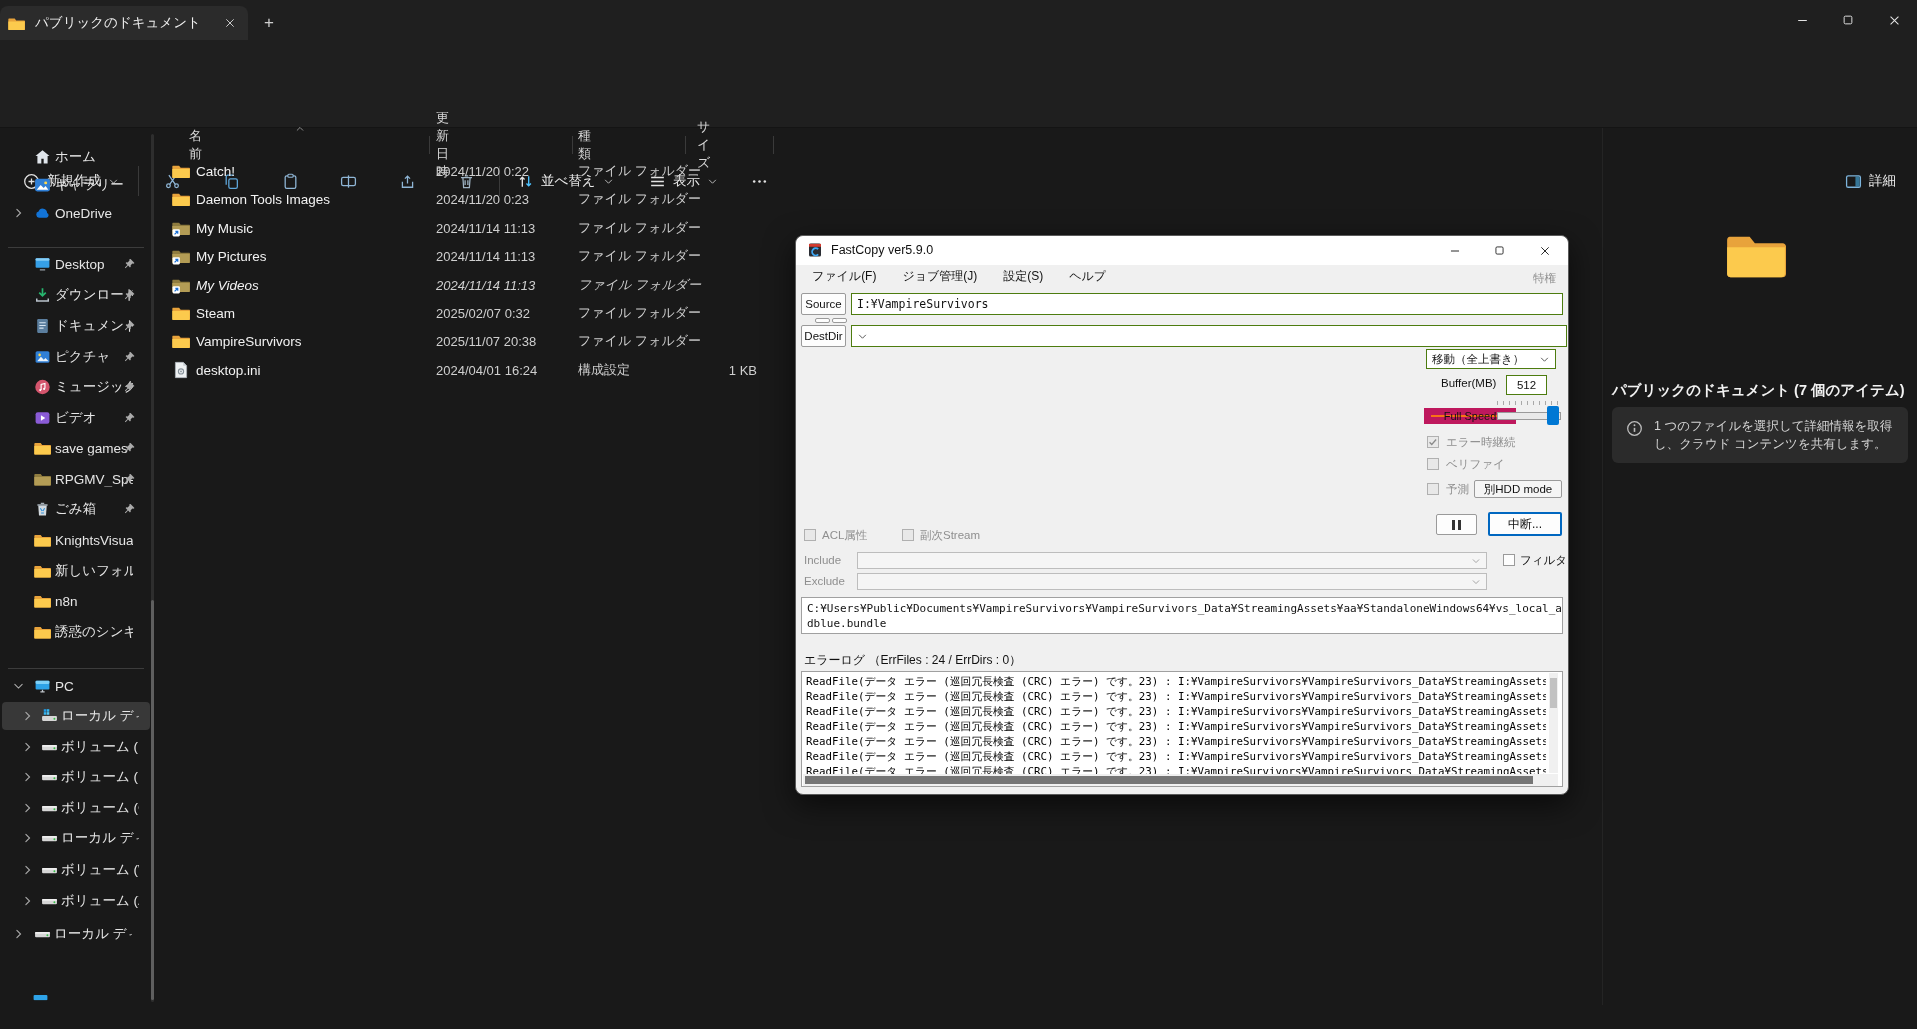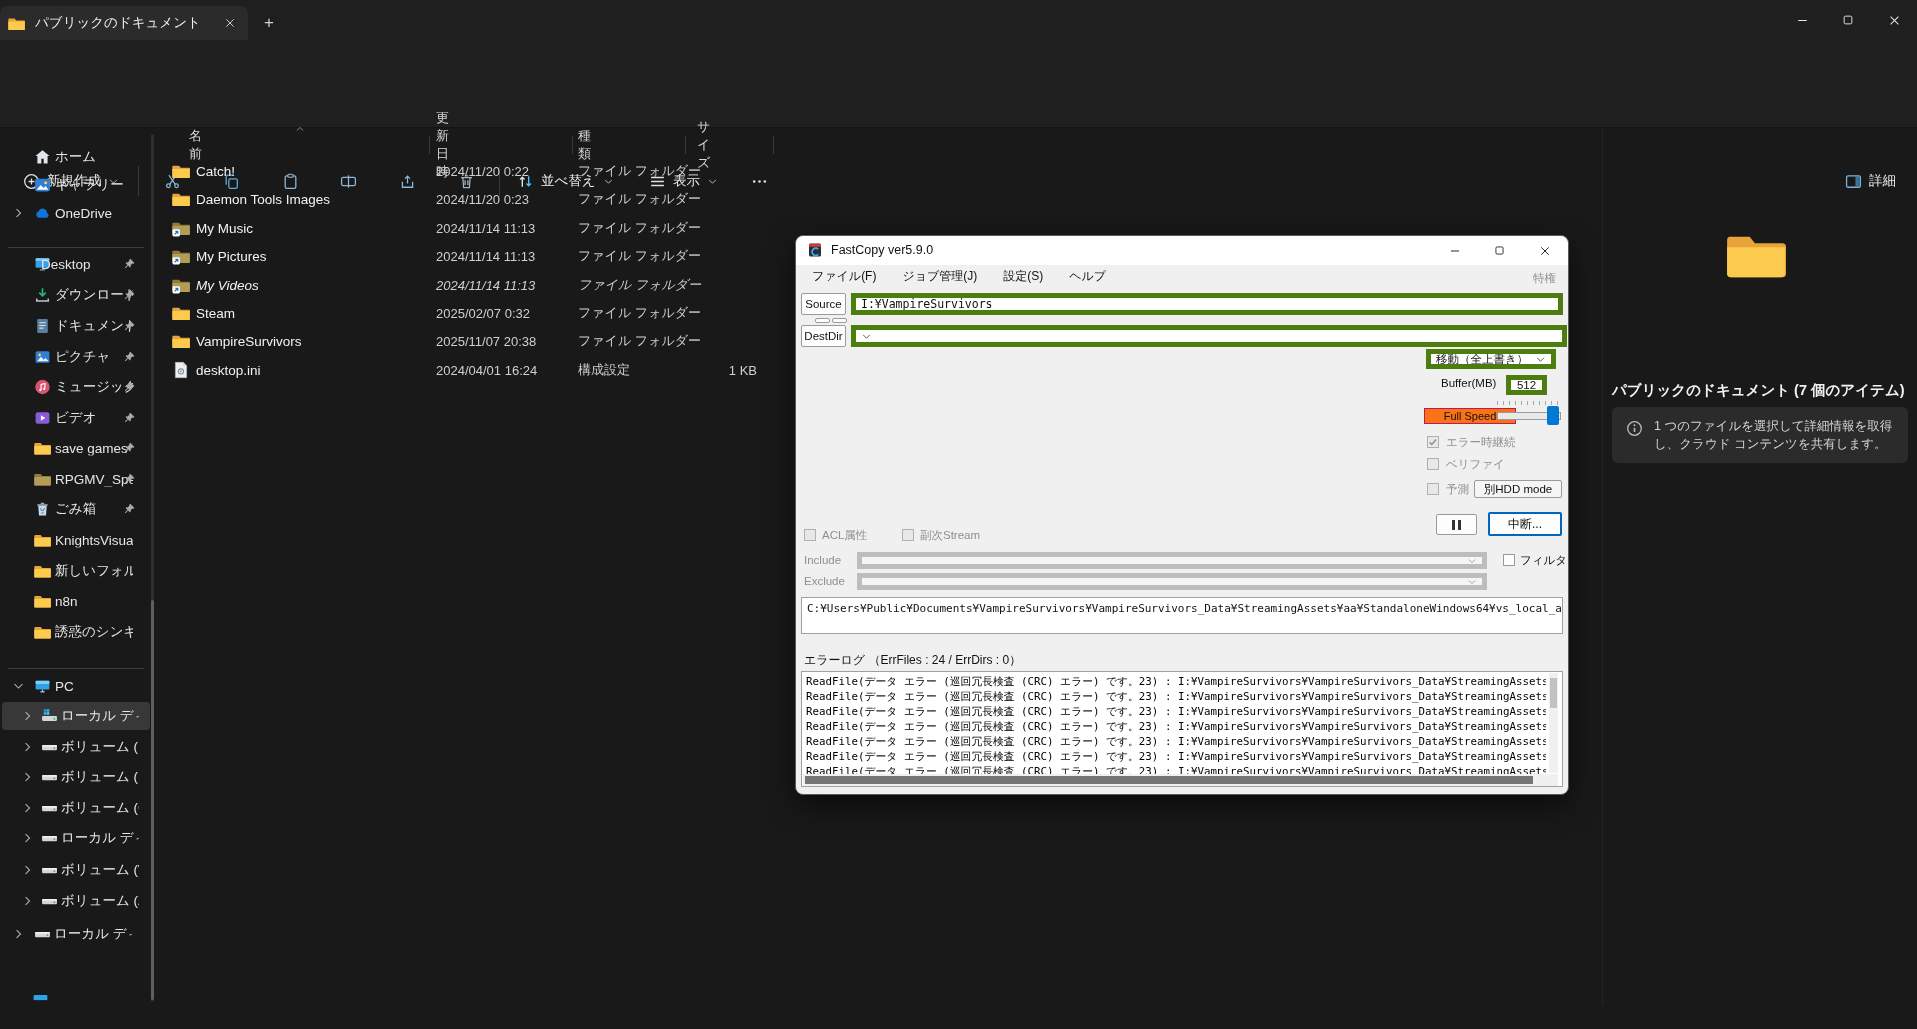--- a/index.html
+++ b/index.html
@@ -61,21 +61,21 @@
 
   
   .fc-win{left:795px;top:235px;width:774px;height:560px;background:#f0f0f0;border:1px solid #5a5a5a;
           border-radius:8px;box-shadow:0 10px 30px rgba(0,0,0,.6);color:#111;font-size:12px;box-sizing:border-box;overflow:hidden;}
   .fc-title{position:absolute;left:0;top:0;width:100%;height:29px;background:#ffffff;border-radius:8px 8px 0 0;}
   .fc-title-txt{position:absolute;left:35px;top:7px;font-size:12.5px;color:#111;}
   .fc-wbtn{position:absolute;top:0;width:45px;height:29px;display:flex;align-items:center;justify-content:center;}
   .fc-menu{position:absolute;left:0;top:29px;width:100%;height:23px;background:#f0f0f0;display:flex;align-items:center;padding-left:8px;box-sizing:border-box;gap:18px;}
   .fc-menu-item{font-size:12px;color:#111;white-space:nowrap;margin-left:8px;}
   .fc-btn{position:absolute;background:#fdfdfd;border:1px solid #9a9a9a;border-radius:2px;display:flex;align-items:center;justify-content:center;font-size:11.5px;color:#111;box-sizing:border-box;}
-  .fc-field{position:absolute;background:#fff;border:5px solid #4d7c0f;box-sizing:border-box;font-family:"DejaVu Sans Mono",monospace;font-size:11.5px;color:#111;display:flex;align-items:center;padding:0 5px;white-space:nowrap;overflow:hidden;}
+  .fc-field{position:absolute;background:#fff;border:1px solid #4d7c0f;box-sizing:border-box;font-family:"DejaVu Sans Mono",monospace;font-size:11.5px;color:#111;display:flex;align-items:center;padding:0 5px;white-space:nowrap;overflow:hidden;}
   .fc-stats{position:absolute;left:5px;top:113px;width:615px;height:173px;background:#fbfbfb;border:1px solid #a0a0a0;box-sizing:border-box;margin:0;
             font-family:"DejaVu Sans Mono",monospace;font-size:11.5px;line-height:15.5px;padding:5px 6px;color:#111;}
   .fc-cb{position:absolute;width:12px;height:12px;background:#fdfdfd;border:1px solid #9a9a9a;box-sizing:border-box;}
   .fc-cb.dis{background:#e8e8e8;border-color:#b0b0b0;}
   .fc-cblbl{position:absolute;font-size:11.5px;white-space:nowrap;}
   .gray{color:#8f8f8f;}
   .fc-log{position:absolute;left:5px;top:435px;width:762px;height:116px;background:#fff;border:1px solid #a0a0a0;box-sizing:border-box;overflow:hidden;}
   .fc-log-line{position:absolute;left:4px;width:740px;font-family:"DejaVu Sans Mono",monospace;font-size:10.8px;white-space:nowrap;color:#000;overflow:hidden;}
   .tickrow{position:absolute;height:4px;background:repeating-linear-gradient(90deg,#a8a8a8 0 1px,transparent 1px 6px);}
 </style>
@@ -324,21 +324,21 @@
       </div>
       <div class="side-divider" style="top: 119px;"></div>
       <div class="side-item" style="top: 122px;">
         <span class="side-ic" style="left:32px">
           <svg viewBox="0 0 16 16" width="17" height="17">
             <rect x="1.5" y="2.6" width="13" height="9" rx="1" fill="#36a0e8"></rect>
             <rect x="1.5" y="2.6" width="13" height="2.4" rx="1" fill="#85cdf6"></rect>
             <path d="M5.5 13.6h5" stroke="#9aa2aa" stroke-width="1.2"></path>
           </svg>
         </span>
-        <span class="side-lbl" style="left:39px">Desktop</span>
+        <span class="side-lbl" style="left:53px">Desktop</span>
         <span class="side-ic" style="left:121px">
           <svg viewBox="0 0 16 16" width="13" height="13">
             <path d="M9.3 1.9l4.8 4.8-1 .9-1.5-.2-2.2 2.2.2 1.6-1 1-2.3-2.3-3.1 3.2-.9-.9 3.2-3.1L3.2 6.8l1-1 1.6.2L8 3.8l-.2-1.5z" fill="#ababab"></path>
           </svg>
         </span>
       </div>
       <div class="side-item" style="top: 153px;">
         <span class="side-ic" style="left:32px">
           <svg viewBox="0 0 16 16" width="17" height="17">
             <path d="M8 1.6v7.1M4.9 5.7 8 8.8l3.1-3.1" stroke="#27b56e" stroke-width="1.6" fill="none"></path>
@@ -836,21 +836,21 @@
       <span style="flex:1">移動（全上書き）</span>
       <span id="fc-mode-chev" style="color: rgb(85, 85, 85);">
           <svg viewBox="0 0 16 16" width="11" height="11">
             <path d="M3.5 6 8 10.5 12.5 6" stroke="currentColor" stroke-width="1.4" fill="none" stroke-linecap="round"></path>
           </svg>
         </span>
     </div>
     <span class="abs" style="left:645px;top:141px;font-size:11.5px">Buffer(MB)</span>
     <div class="fc-field" style="left:710px;top:139px;width:41px;height:20px;font-family:'Liberation Sans',sans-serif;justify-content:center">512</div>
     <div class="tickrow" style="left:701px;top:165px;width:62px"></div>
-    <div class="abs" style="left:628px;top:172px;width:92px;height:16px;border:1px solid #be185d;background:#f97316;box-sizing:border-box;font-size:11px;display:flex;align-items:center;justify-content:center">Full Speed</div>
+    <div class="abs" style="left:628px;top:172px;width:92px;height:16px;border:7px solid #be185d;background:#f97316;box-sizing:border-box;font-size:11px;display:flex;align-items:center;justify-content:center">Full Speed</div>
     <div class="abs" style="left:701px;top:176px;width:64px;height:8px;background:#e9e9e9;border:1px solid #9a9a9a;box-sizing:border-box"></div>
     <div class="abs" style="left:751px;top:170px;width:12px;height:19px;background:#0078d4;border-radius:2px"></div>
 
     <div class="fc-cb dis" style="left:631px;top:200px" id="cb-err">
         <svg viewBox="0 0 16 16" width="10" height="10" style="margin:0 0 0 0">
           <path d="M2.5 8.5l3.5 3.5 7-8" stroke="#8a8a8a" stroke-width="2" fill="none"></path>
         </svg>
       </div>
     <span class="fc-cblbl gray" style="left:650px;top:199px">エラー時継続</span>
     <div class="fc-cb dis" style="left:631px;top:222px"></div>
@@ -887,20 +887,21 @@
       <span style="flex:1"></span>
         <span id="fc-exc-chev" style="color: rgb(153, 153, 153);">
           <svg viewBox="0 0 16 16" width="10" height="10">
             <path d="M3.5 6 8 10.5 12.5 6" stroke="currentColor" stroke-width="1.4" fill="none" stroke-linecap="round"></path>
           </svg>
         </span>
     </div>
 
     <div class="abs" style="left:5px;top:361px;width:762px;height:37px;background:#fff;border:1px solid #a0a0a0;box-sizing:border-box;padding:3px 5px;font-family:'DejaVu Sans Mono',monospace;font-size:11px;line-height:15px;color:#111;overflow:hidden">
       <div style="white-space:nowrap">C:¥Users¥Public¥Documents¥VampireSurvivors¥VampireSurvivors_Data¥StreamingAssets¥aa¥StandaloneWindows64¥vs_local_assets_bgm_elrond_re</div>
+      <div>dblue.bundle</div>
     </div>
 
     <span class="abs" style="left:8px;top:416px;font-size:12px;color:#111">エラーログ （ErrFiles : 24 / ErrDirs : 0）</span>
 
     <div class="fc-log">
       <div id="fc-loglines">
           <div class="fc-log-line" style="top: 3px;">ReadFile(データ エラー (巡回冗長検査 (CRC) エラー) です。23) : I:¥VampireSurvivors¥VampireSurvivors_Data¥StreamingAssets¥aa¥StandaloneWindc</div>
           <div class="fc-log-line" style="top: 18px;">ReadFile(データ エラー (巡回冗長検査 (CRC) エラー) です。23) : I:¥VampireSurvivors¥VampireSurvivors_Data¥StreamingAssets¥aa¥StandaloneWindc</div>
           <div class="fc-log-line" style="top: 33px;">ReadFile(データ エラー (巡回冗長検査 (CRC) エラー) です。23) : I:¥VampireSurvivors¥VampireSurvivors_Data¥StreamingAssets¥aa¥StandaloneWindc</div>
           <div class="fc-log-line" style="top: 48px;">ReadFile(データ エラー (巡回冗長検査 (CRC) エラー) です。23) : I:¥VampireSurvivors¥VampireSurvivors_Data¥StreamingAssets¥aa¥StandaloneWindc</div>

